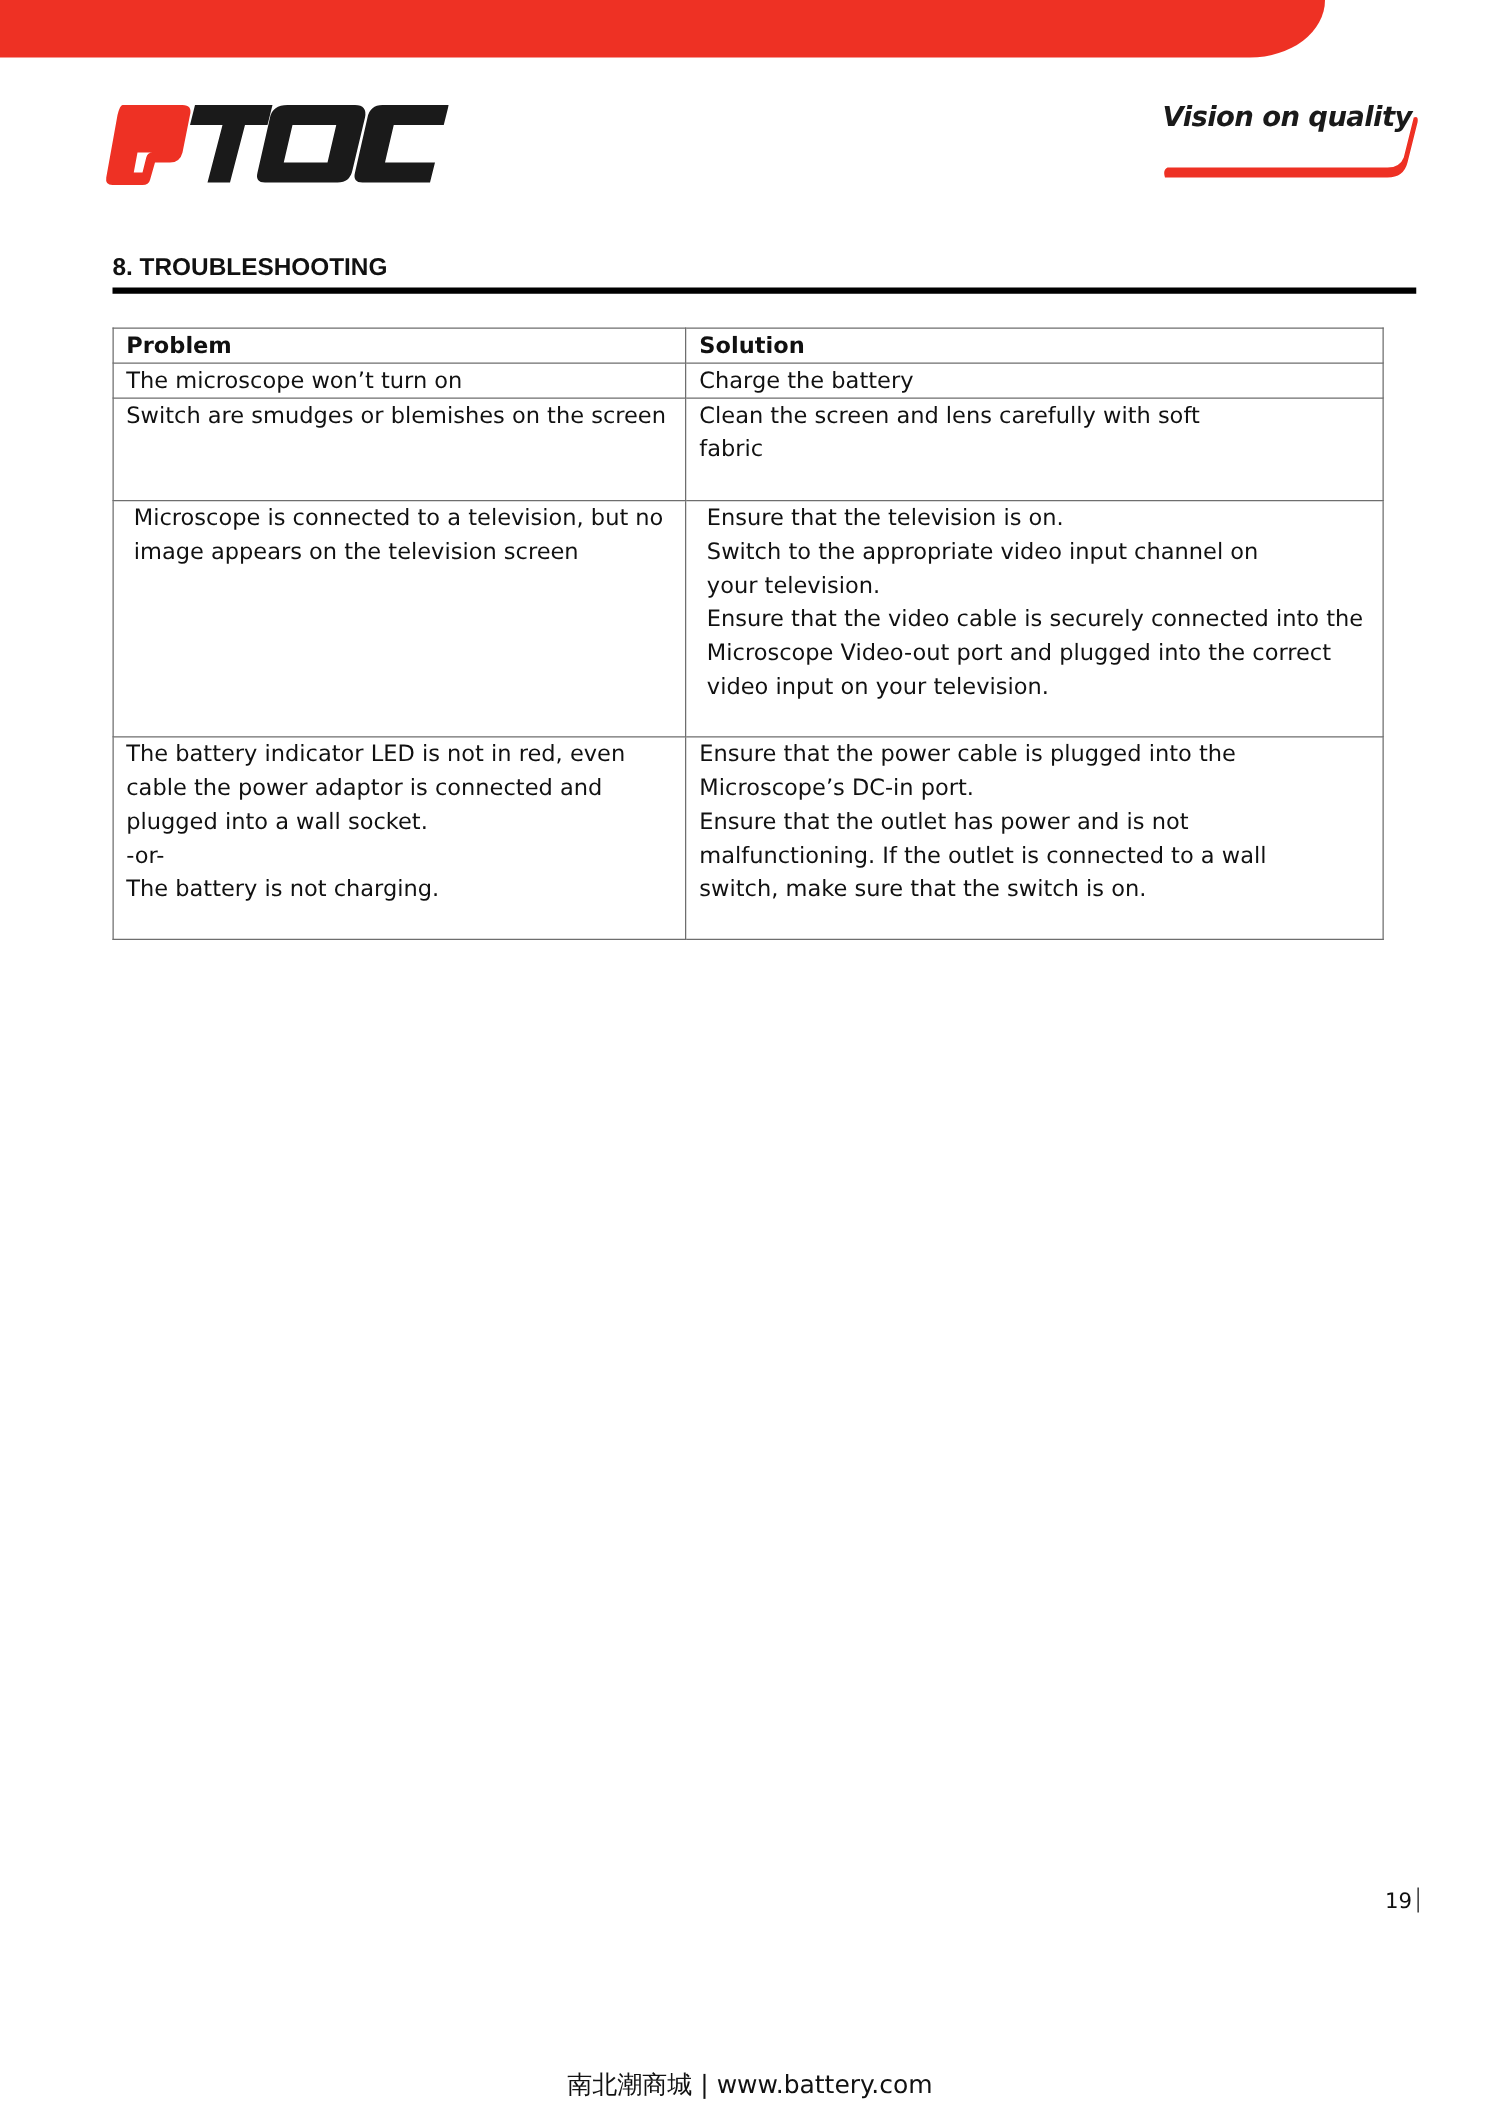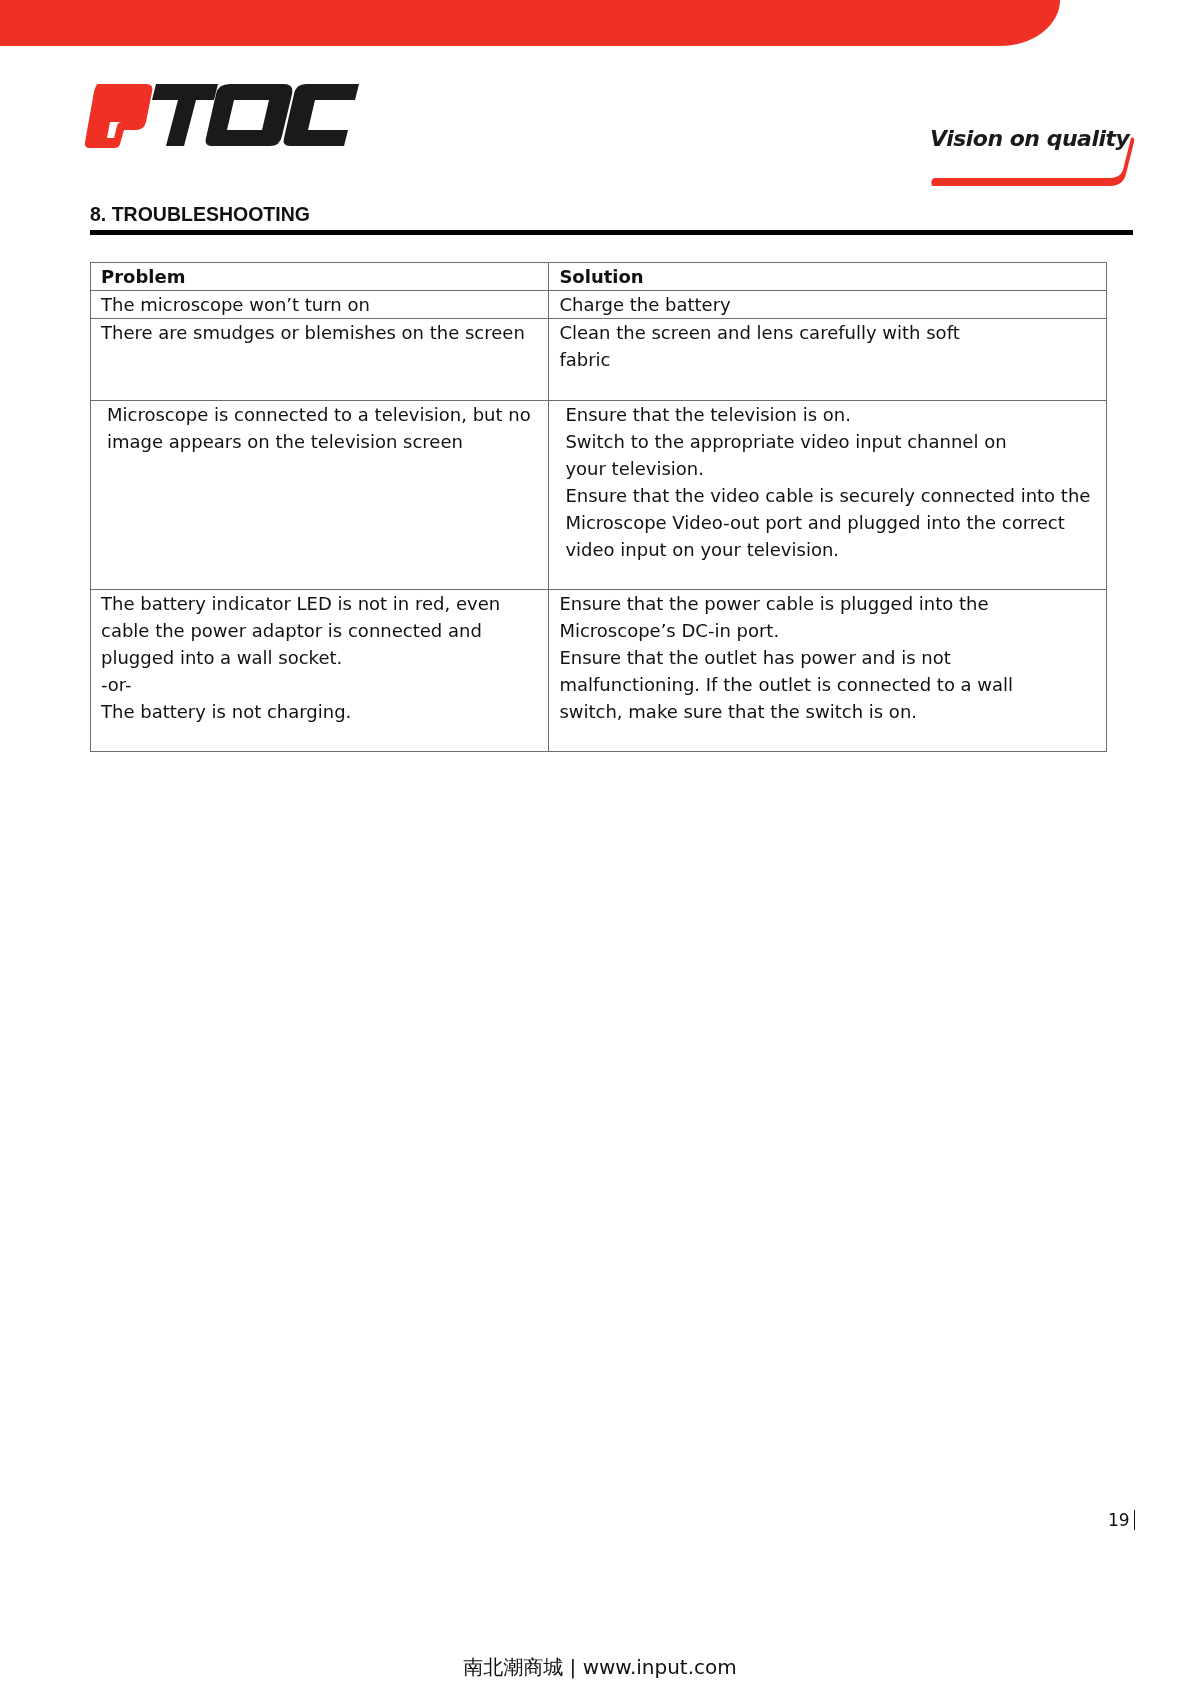--- a/index.html
+++ b/index.html
@@ -30,21 +30,20 @@
       top: 82px;
       width: 275px;
       height: 66px;
     }
     .tagline-wrap {
       position: absolute;
       left: 920px;
       top: 80px;
       width: 215px;
       height: 70px;
-      margin-top: 44px;
     }
     .tagline-text {
       position: absolute;
       left: 10px;
       top: 2px;
       font-family: "DejaVu Sans", sans-serif;
       font-style: italic;
       font-weight: bold;
       font-size: 22px;
       letter-spacing: -0.5px;
@@ -177,21 +176,21 @@
     <tr class="r-single">
       <td>
         <span class="line">The microscope won’t turn on</span>
       </td>
       <td>
         <span class="line">Charge the battery</span>
       </td>
     </tr>
     <tr class="r-smudge">
       <td>
-        <span class="line">There are smudges or blemishes on the screen</span>
+        <span class="line">Switch are smudges or blemishes on the screen</span>
       </td>
       <td>
         <span class="line">Clean the screen and lens carefully with soft</span>
         <span class="line">fabric</span>
       </td>
     </tr>
     <tr class="r-tv">
       <td>
         <span class="line">Microscope is connected to a television, but no</span>
         <span class="line">image appears on the television screen</span>
@@ -221,13 +220,13 @@
         <span class="line">switch, make sure that the switch is on.</span>
       </td>
     </tr>
   </tbody>
 </table>
 
 <div class="page-number">
   <span>19</span><span class="bar"></span>
 </div>
 
-<div class="footer-credit">南北潮商城 | www.input.com</div>
+<div class="footer-credit">南北潮商城 | www.battery.com</div>
 
 </body></html>

